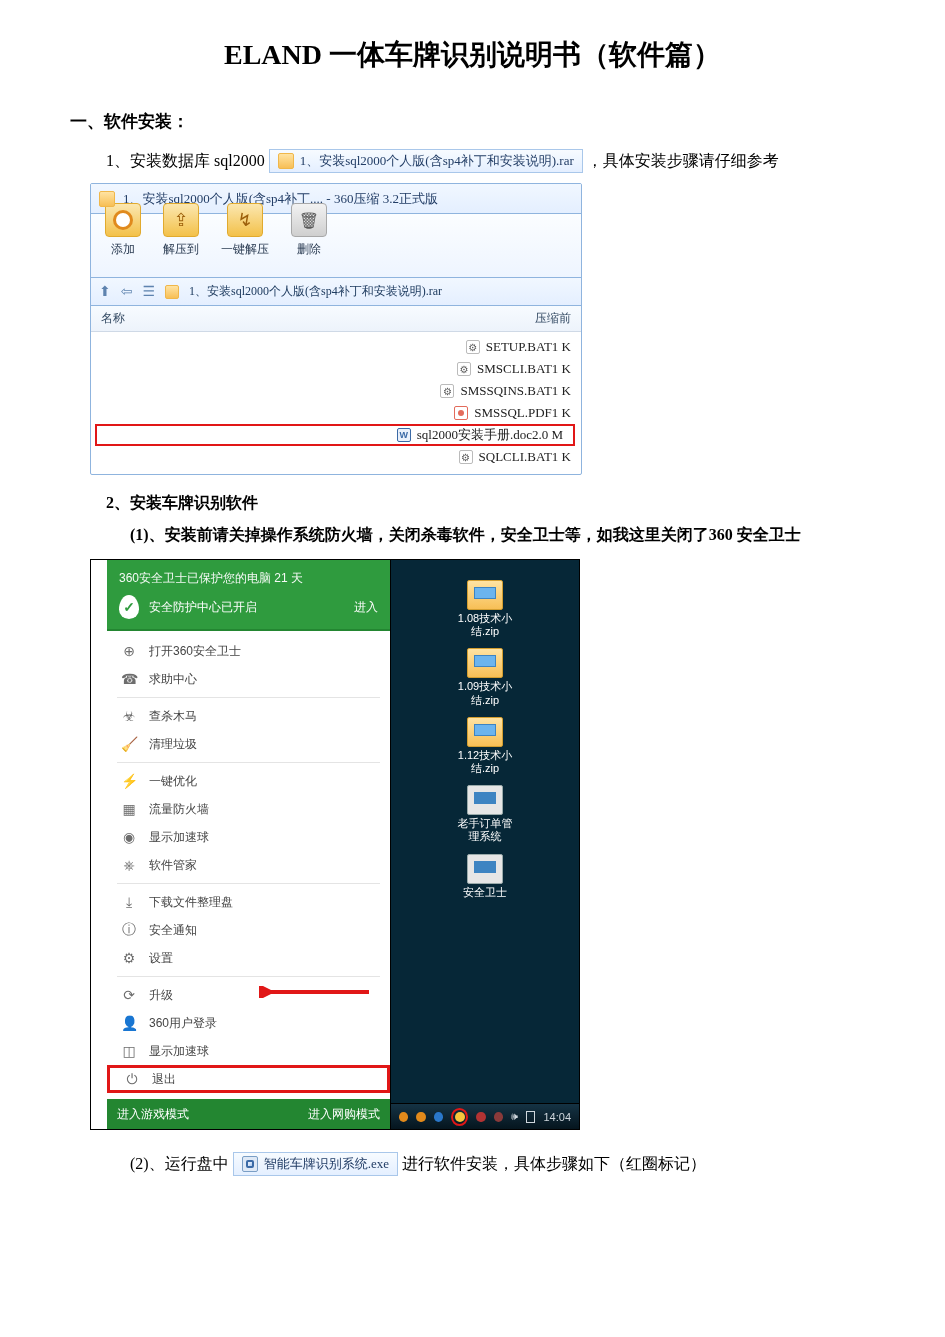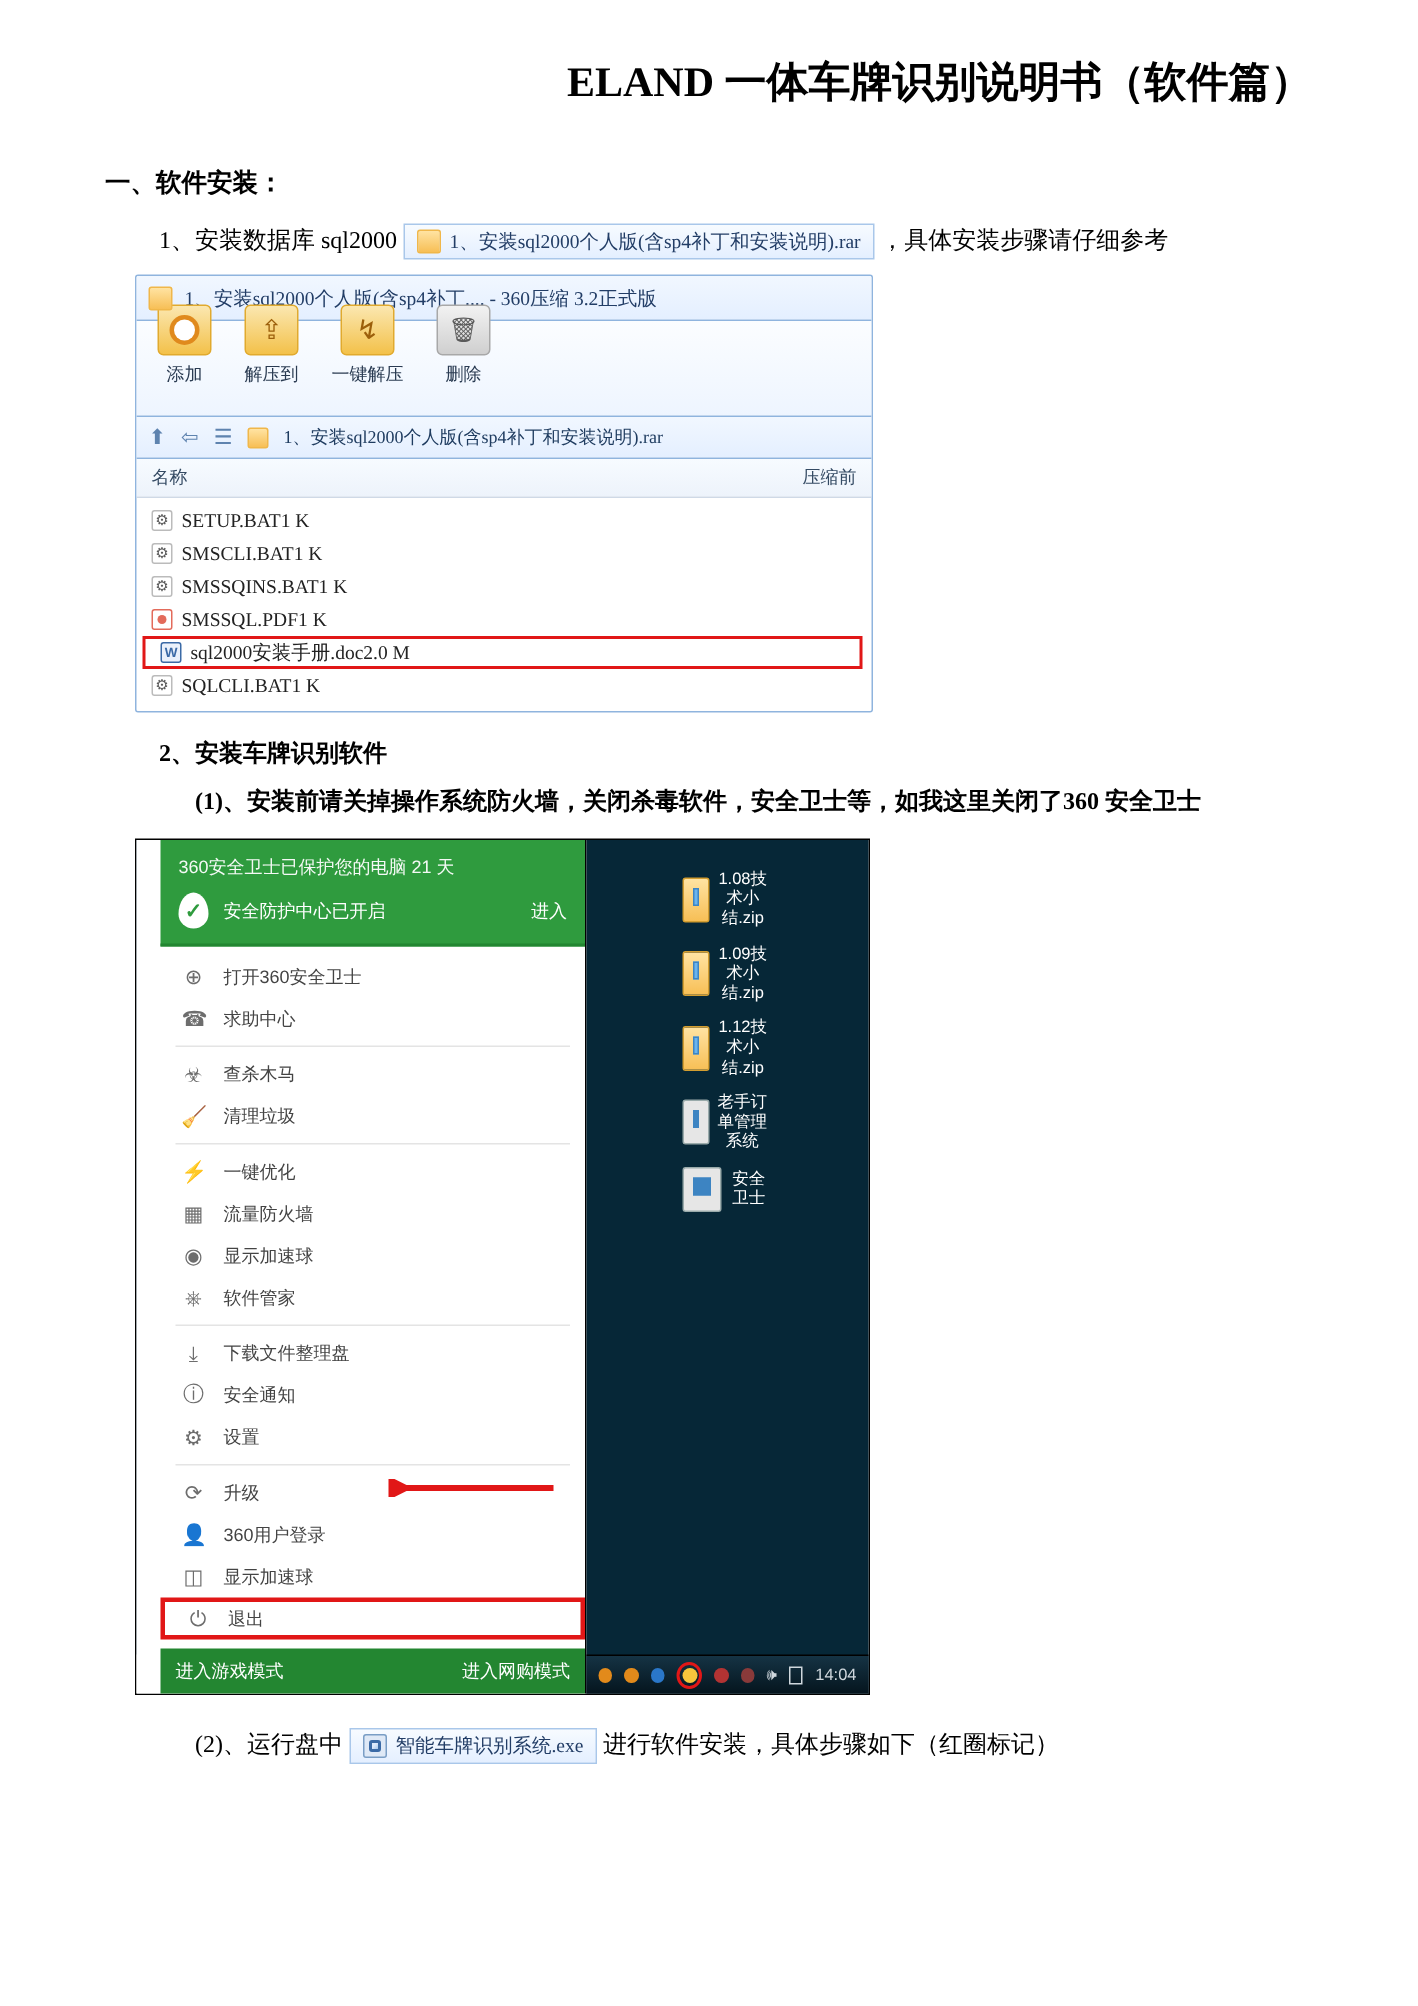--- a/index.html
+++ b/index.html
@@ -15,21 +15,21 @@
   body{
     width:945px;
     margin:0 auto;
     background:#fff;
     color:#000;
     font-family:"SimSun","NSimSun","STSong",serif;
     font-size:16px;
     padding:30px 70px 120px 70px;
   }
   h1.title{
-    text-align:right;
+    text-align:center;
     font-family:"Times New Roman","SimHei","STSong",serif;
     font-weight:bold;
     font-size:28px;
     margin-top:6px;
     margin-bottom:36px;
   }
   .sec-h{
     font-weight:bold;
     font-size:17px;
     margin:6px 0 12px 0;
@@ -95,21 +95,21 @@
     padding:0 8px;color:#1f3c60;font-size:12px;
   }
   .nav-glyph{color:#5e83af;font-size:14px;}
   .zip-header{
     display:flex;justify-content:space-between;
     font-size:12px;color:#344a63;padding:4px 10px;border-bottom:1px solid #cfd9e6;
     background:linear-gradient(#f7fbff,#edf3fb);
   }
   .zip-list{padding:4px 0 6px 0;}
   .zip-row{
-    display:flex;align-items:center;justify-content:flex-start;
+    display:flex;align-items:center;justify-content:flex-end;
     height:22px;padding:0 10px;font-size:13px;color:#222;
   }
   .zip-name{display:flex;align-items:center;gap:6px;}
   .f-ico{width:14px;height:14px;border:1px solid #bbb;background:#fff;display:flex;align-items:center;justify-content:center;font-size:9px;color:#777;border-radius:2px;}
   .f-ico.bat::after{content:"⚙";font-size:10px;color:#5a5a5a;}
   .f-ico.pdf{border-color:#e36b5b;}
   .f-ico.pdf::after{content:"";width:6px;height:6px;background:#e36b5b;border-radius:50%;}
   .f-ico.doc{border-color:#3b6aa6;background:#eaf1fb;}
   .f-ico.doc::after{content:"W";color:#3b6aa6;font-weight:bold;font-size:9px;font-family:Arial;}
   .hl-red{border:2px solid #e11717;margin:0 6px 0 4px;}
@@ -129,21 +129,21 @@
   .shield::after{content:"✓";color:var(--green);font-size:14px;font-weight:bold;position:absolute;inset:0;display:flex;align-items:center;justify-content:center;}
   .menu-items{padding:6px 0;}
   .mi{display:flex;align-items:center;gap:12px;height:28px;padding:0 14px;color:#444;}
   .mi .g{font-size:14px;width:16px;text-align:center;color:var(--glyph);}
   .mi.sep{height:0;border-top:1px solid #e4e4e4;margin:4px 10px;}
   .exit-box{border:3px solid #e11717;}
   .menu-bottom{
     background:var(--dkgreen);color:#fff;height:30px;display:flex;align-items:center;justify-content:space-between;padding:0 10px;font-size:12px;
   }
   .desk-col{flex:1;background:#062737;position:relative;padding:10px 0 0 0;}
-  .dicon{display:flex;align-items:center;gap:2px;margin:10px auto;width:60px;}
+  .dicon{display:flex;flex-direction:column;align-items:center;gap:2px;margin:10px auto;width:60px;}
   .dbox{width:36px;height:30px;background:linear-gradient(#ffe3a2,#f7bf56);border:1px solid #d39e30;border-radius:2px;position:relative;}
   .dbox::after{content:"";position:absolute;left:6px;right:6px;top:6px;height:10px;background:#6bb4ee;border:1px solid #3d84c2;}
   .dbox.alt{background:#e6e6e6;border-color:#9aa;}
   .dbox.alt::after{background:#3d84c2;}
   .dlab{font-size:11px;color:#fff;text-align:center;line-height:1.2;}
 
   .red-arrow{
     position:absolute;left:168px;top:426px;width:112px;height:12px;pointer-events:none;
   }
 

